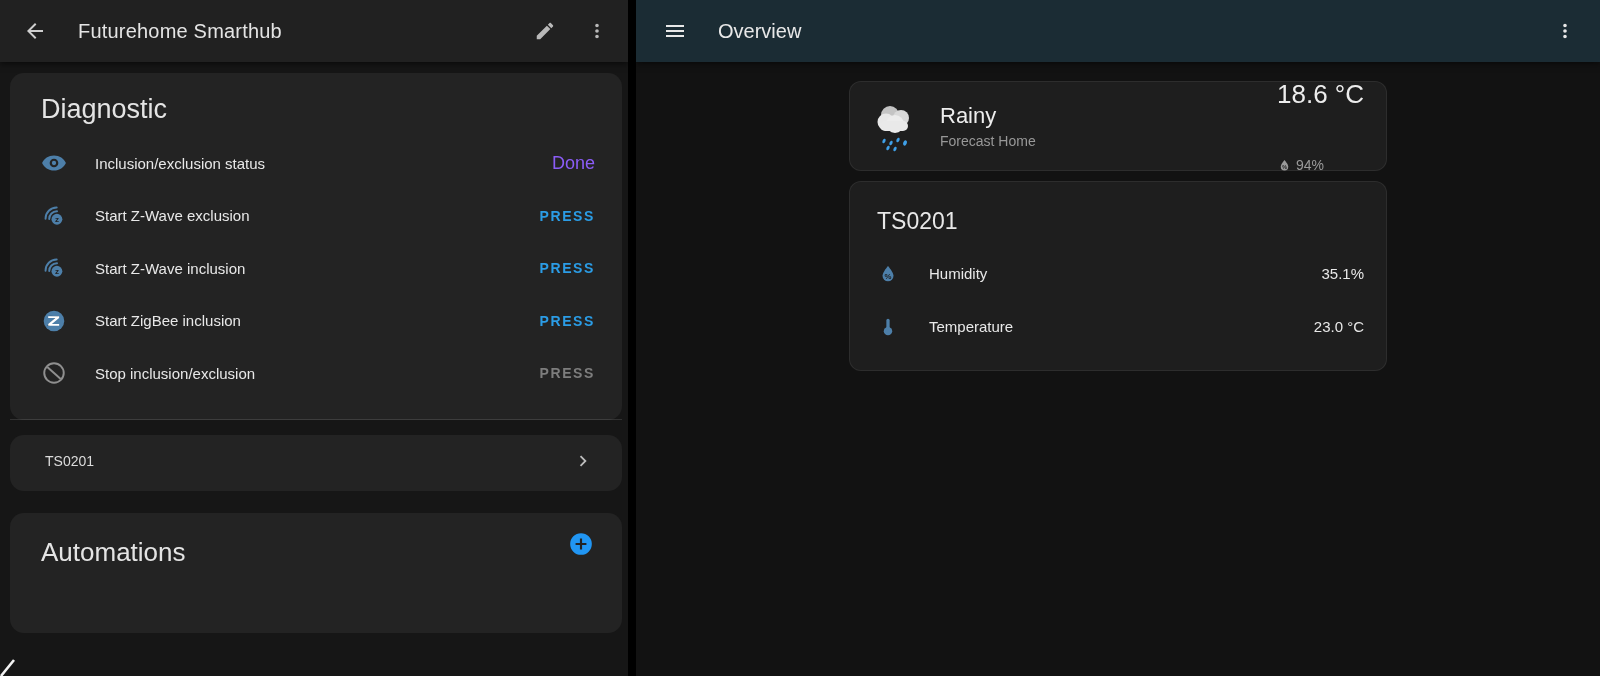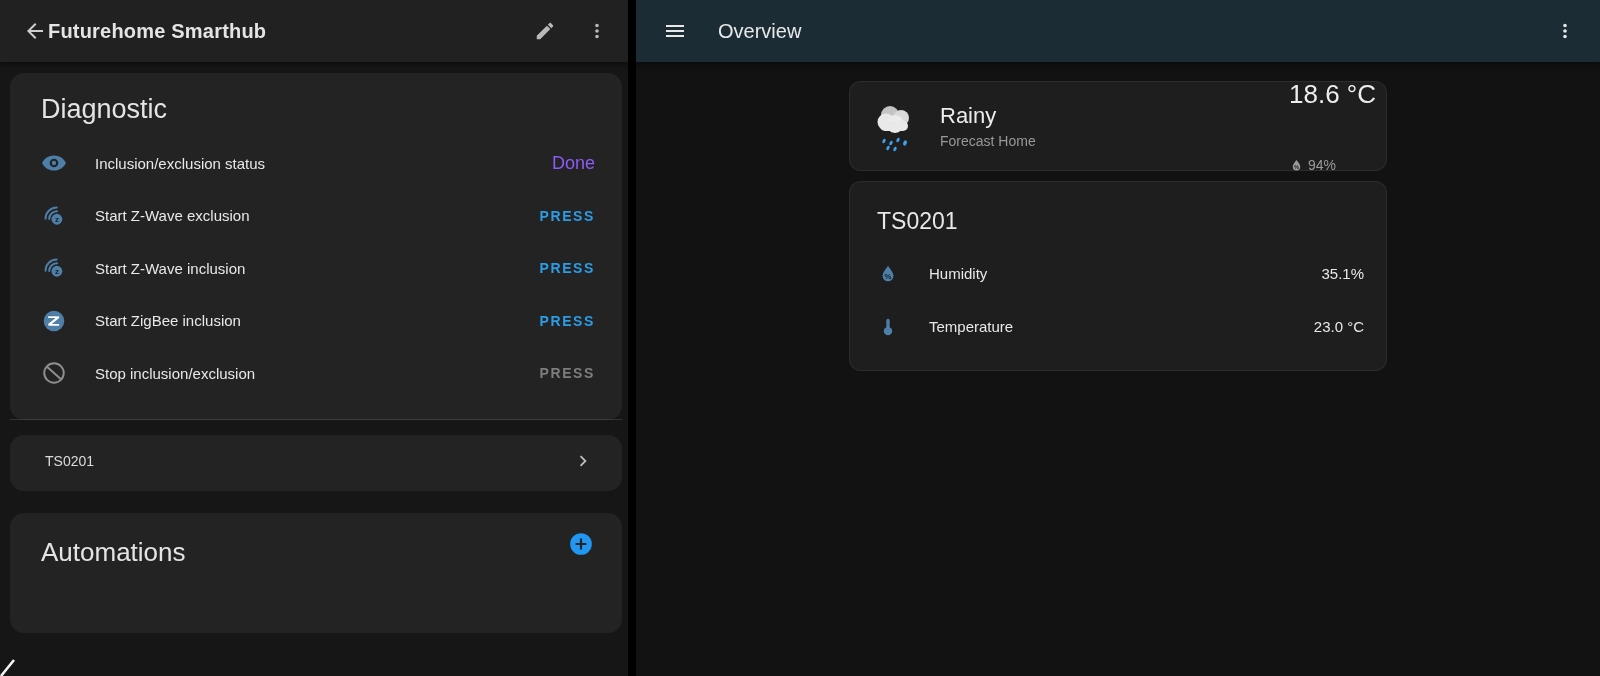--- a/index.html
+++ b/index.html
@@ -4,21 +4,21 @@
 <style>
   * { margin:0; padding:0; box-sizing:border-box; }
   html,body { background:#000; }
   body { font-family:"Liberation Sans", sans-serif; }
   .stage { position:relative; width:1600px; height:676px; background:#000; overflow:hidden; }
 
   
   .left-panel { position:absolute; left:0; top:0; width:628px; height:676px; background:#161616; overflow:hidden; }
   .lp-header { position:relative; height:62px; background:#212121; display:flex; align-items:center; padding:0 18px 0 22px; box-shadow:0 2px 6px rgba(0,0,0,.55); z-index:5; }
   .lp-header .icon-btn { width:26px; height:26px; display:flex; align-items:center; justify-content:center; color:#cfcfcf; }
-  .lp-title { font-size:20px; font-weight:700; color:#e4e4e4; flex:0 0 auto; letter-spacing:.2px; }
+  .lp-title { font-size:20px; font-weight:400; color:#e4e4e4; margin-left:30px; flex:0 0 auto; letter-spacing:.2px; }
   .lp-header .spacer { flex:1; }
   .lp-header .edit { margin-right:26px; }
 
   .lp-body { padding:11px 8px 0 10px; }
   .card { background:#232323; border-radius:14px; width:612px; }
   .diag-title, .card-h { color:#e4e4e4; font-weight:400; }
   .diag-title { font-size:27px; padding:21px 0 12px 31px; }
   .diag-row { display:flex; align-items:center; height:52.5px; padding:0 27px 0 31px; }
   .diag-row .ric { width:26px; height:26px; flex:0 0 aupx; display:flex; align-items:center; justify-content:center; }
   .diag-row .rlabel { font-size:15px; color:#e8e8e8; margin-left:28px; }
@@ -47,21 +47,21 @@
   .rp-header .spacer { flex:1; }
 
   .rp-body { padding-top:11px; }
   .rcard { width:538px; margin:0 auto; background:#1e1e1e; border:1px solid rgba(255,255,255,.07); border-radius:12px; }
 
   .user-card { height:84px; display:flex; align-items:center; padding:0 22px 0 26px; }
   .user-card .uic { width:24px; height:24px; color:#41729e; }
   .user-card .uname { font-size:14px; color:#e6e6e6; margin-left:20px; }
   .user-card .uloc { margin-left:auto; font-size:14px; color:#e6e6e6; }
 
-  .weather-card { height:90px; margin-top:8px; display:flex; align-items:center; padding:0 10px 0 18px; }
+  .weather-card { height:90px; margin-top:8px; display:flex; align-items:center; padding:0 22px 0 18px; }
   .weather-card .wic { width:56px; height:58px; }
   .weather-card .wtext { margin-left:16px; }
   .weather-card .wcond { font-size:22px; color:#ededed; }
   .weather-card .wsub { font-size:14px; color:#989898; margin-top:4px; }
   .weather-card .wright { margin-left:auto; display:flex; flex-direction:column; align-items:flex-start;gap:43px; }
   .weather-card .wtemp { font-size:26px; color:#ededed; }
   .weather-card .whum { display:flex; align-items:center; gap:4px; margin-top:4px; font-size:14px; color:#9a9a9a; }
   .weather-card .whum .hic { width:15px; height:15px; color:#9a9a9a; }
 
   .sensor-card { height:190px; margin-top:10px; }

